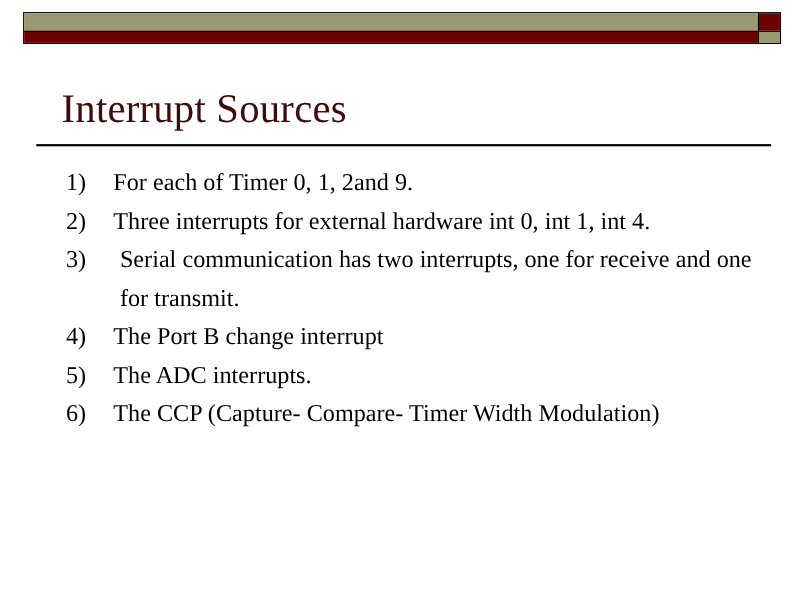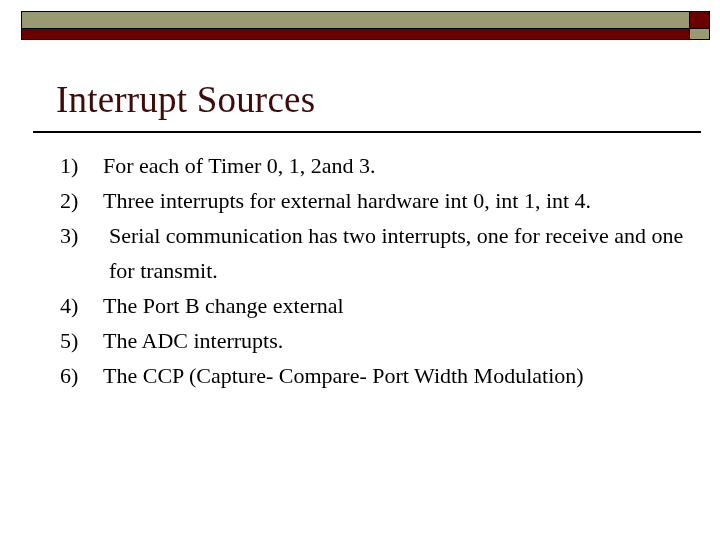--- a/index.html
+++ b/index.html
@@ -141,43 +141,43 @@
   </div>
 
   <div class="title">Interrupt Sources</div>
 
   <div class="title-rule"></div>
 
   <div class="body-list">
 
     <div class="list-item">
       <span class="item-marker">1)</span>
-      <span class="item-text">For each of Timer 0, 1, 2and 3.</span>
+      <span class="item-text">For each of Timer 0, 1, 2and 9.</span>
     </div>
 
     <div class="list-item">
       <span class="item-marker">2)</span>
       <span class="item-text">Three interrupts for external hardware int 0, int 1, int 4.</span>
     </div>
 
     <div class="list-item">
       <span class="item-marker">3)</span>
       <span class="item-text extra-indent">Serial communication has two interrupts, one for receive and one for transmit.</span>
     </div>
 
     <div class="list-item">
       <span class="item-marker">4)</span>
-      <span class="item-text">The Port B change external</span>
+      <span class="item-text">The Port B change interrupt</span>
     </div>
 
     <div class="list-item">
       <span class="item-marker">5)</span>
       <span class="item-text">The ADC interrupts.</span>
     </div>
 
     <div class="list-item">
       <span class="item-marker">6)</span>
-      <span class="item-text">The CCP (Capture- Compare- Port Width Modulation)</span>
+      <span class="item-text">The CCP (Capture- Compare- Timer Width Modulation)</span>
     </div>
 
   </div>
 
 </div>
 
 </body></html>

